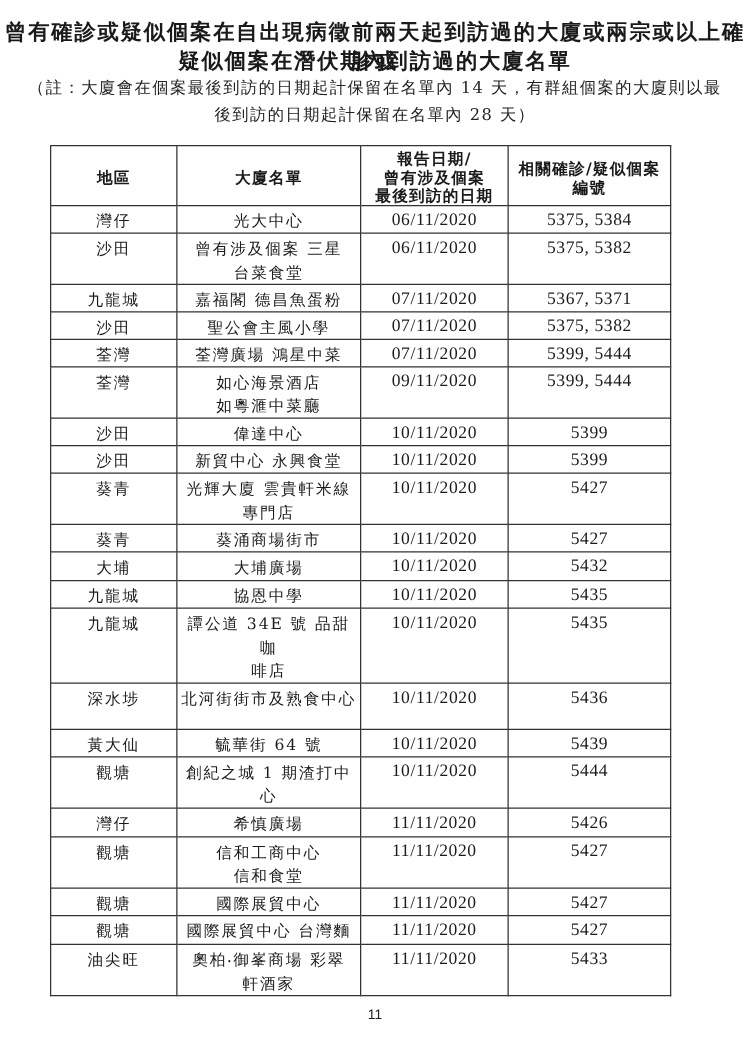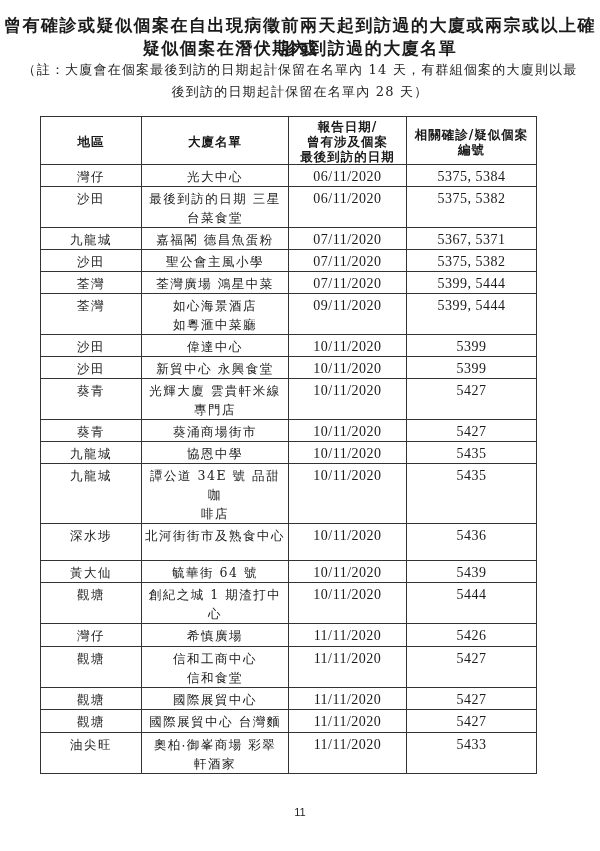--- a/index.html
+++ b/index.html
@@ -47,21 +47,21 @@
   </thead>
   <tbody id="tbody">
       <tr style="height: 21px;">
         <td style="white-space: pre-line;">灣仔</td>
         <td style="white-space: pre-line;">光大中心</td>
         <td class="num" style="white-space: pre-line;">06/11/2020</td>
         <td class="num" style="white-space: pre-line;">5375, 5384</td>
       </tr>
       <tr style="height: 41px;">
         <td style="white-space: pre-line;">沙田</td>
-        <td style="white-space: pre-line;">最後到訪的日期 三星
+        <td style="white-space: pre-line;">曾有涉及個案 三星
 台菜食堂</td>
         <td class="num" style="white-space: pre-line;">06/11/2020</td>
         <td class="num" style="white-space: pre-line;">5375, 5382</td>
       </tr>
       <tr style="height: 22px;">
         <td style="white-space: pre-line;">九龍城</td>
         <td style="white-space: pre-line;">嘉福閣 德昌魚蛋粉</td>
         <td class="num" style="white-space: pre-line;">07/11/2020</td>
         <td class="num" style="white-space: pre-line;">5367, 5371</td>
       </tr>
@@ -101,20 +101,26 @@
         <td style="white-space: pre-line;">光輝大廈 雲貴軒米線
 專門店</td>
         <td class="num" style="white-space: pre-line;">10/11/2020</td>
         <td class="num" style="white-space: pre-line;">5427</td>
       </tr>
       <tr style="height: 21px;">
         <td style="white-space: pre-line;">葵青</td>
         <td style="white-space: pre-line;">葵涌商場街市</td>
         <td class="num" style="white-space: pre-line;">10/11/2020</td>
         <td class="num" style="white-space: pre-line;">5427</td>
+      </tr>
+      <tr style="height: 23px;">
+        <td style="white-space: pre-line;">大埔</td>
+        <td style="white-space: pre-line;">大埔廣場</td>
+        <td class="num" style="white-space: pre-line;">10/11/2020</td>
+        <td class="num" style="white-space: pre-line;">5432</td>
       </tr>
       <tr style="height: 22px;">
         <td style="white-space: pre-line;">九龍城</td>
         <td style="white-space: pre-line;">協恩中學</td>
         <td class="num" style="white-space: pre-line;">10/11/2020</td>
         <td class="num" style="white-space: pre-line;">5435</td>
       </tr>
       <tr style="height: 39px;">
         <td style="white-space: pre-line;">九龍城</td>
         <td style="white-space: pre-line; margin-top: 32px;">譚公道 34E 號 品甜咖

